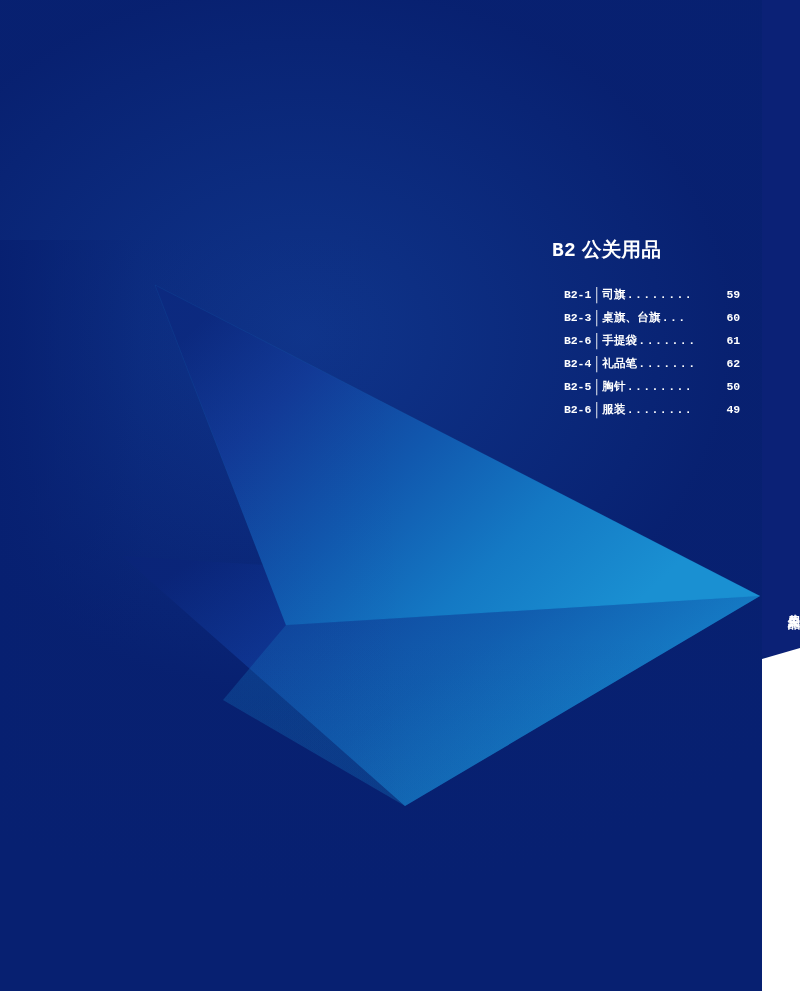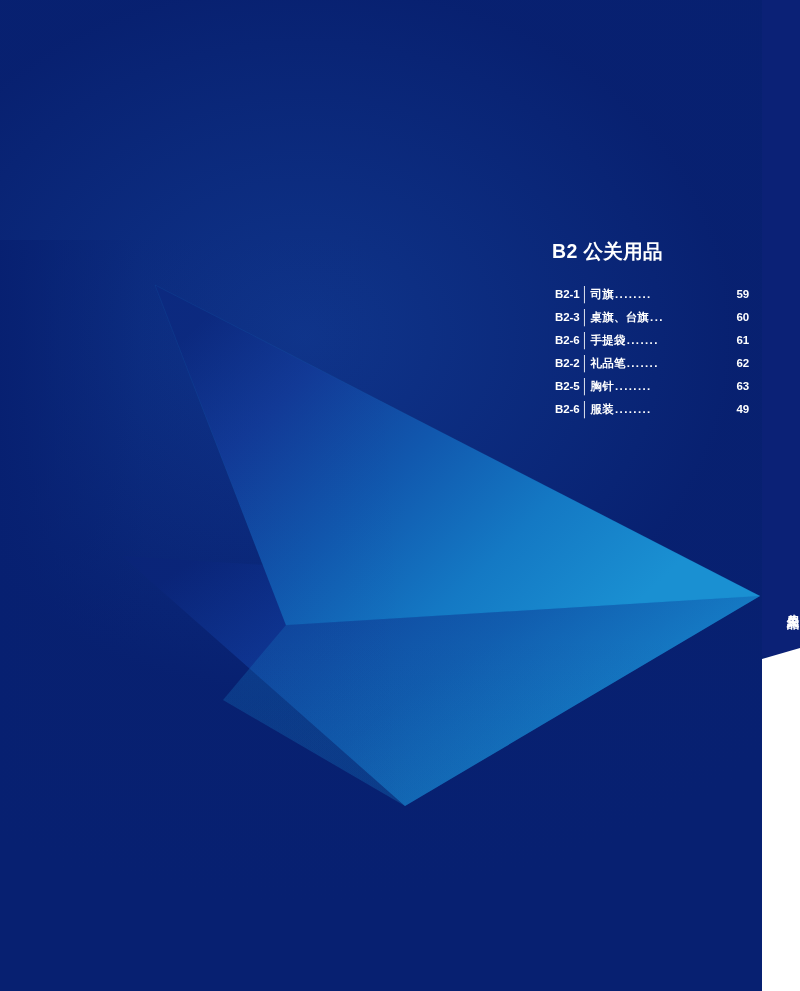--- a/index.html
+++ b/index.html
@@ -8,21 +8,21 @@
     padding: 0;
     background: #ffffff;
   }
 
   #page {
     position: relative;
     width: 800px;
     height: 991px;
     overflow: hidden;
     background: #8b5cf6;
-    font-family: Liberation Sans, sans-serif;
+    font-family: Liberation Mono, monospace;
     -webkit-font-smoothing: antialiased;
   }
 
   
   .bg-base {
     position: absolute;
     inset: 0;
     background: #072071;
   }
 
@@ -98,21 +98,21 @@
     white-space: nowrap;
     margin: 0 0 26px 0;
   }
 
   .toc-title .t-code {
     margin-right: 6px;
   }
 
   .toc-list {
     list-style: none;
-    margin: 3px;
+    margin: 12px;
     padding: 0;
   }
 
   .toc-row {
     display: flex;
     align-items: baseline;
     font-size: 11.5px;
     font-weight: 700;
     line-height: 1;
     height: 23px;
@@ -238,33 +238,33 @@
 
       <li class="toc-row">
         <span class="toc-code">B2-6</span>
         <span class="toc-sep">│</span>
         <span class="toc-name">手提袋</span>
         <span class="toc-dots">.......</span>
         <span class="toc-page">61</span>
       </li>
 
       <li class="toc-row">
-        <span class="toc-code">B2-2</span>
+        <span class="toc-code">B2-4</span>
         <span class="toc-sep">│</span>
         <span class="toc-name">礼品笔</span>
         <span class="toc-dots">.......</span>
         <span class="toc-page">62</span>
       </li>
 
       <li class="toc-row">
         <span class="toc-code">B2-5</span>
         <span class="toc-sep">│</span>
         <span class="toc-name">胸针</span>
         <span class="toc-dots">........</span>
-        <span class="toc-page">63</span>
+        <span class="toc-page">50</span>
       </li>
 
       <li class="toc-row">
         <span class="toc-code">B2-6</span>
         <span class="toc-sep">│</span>
         <span class="toc-name">服装</span>
         <span class="toc-dots">........</span>
         <span class="toc-page">49</span>
       </li>
 

